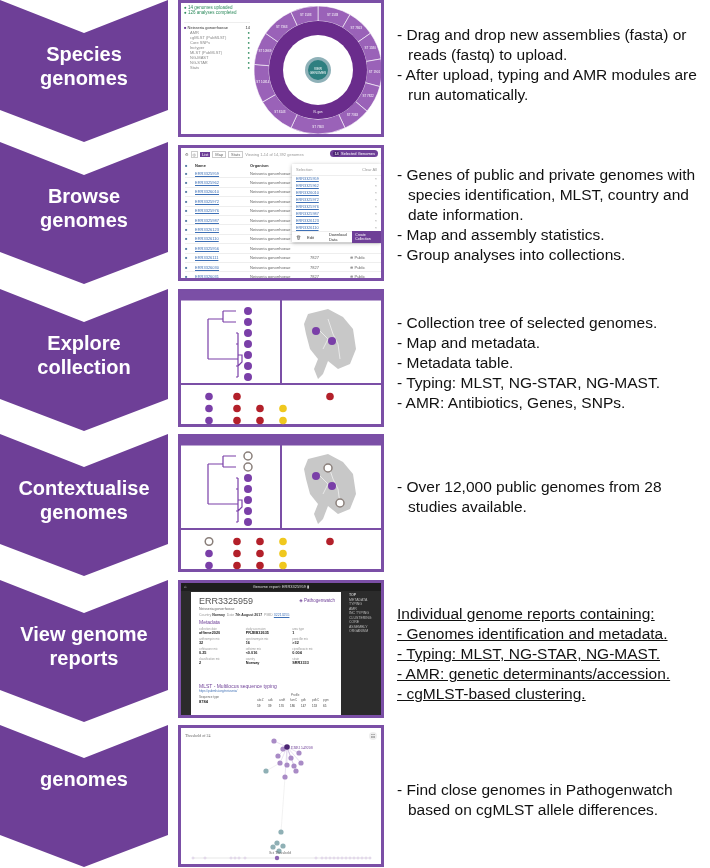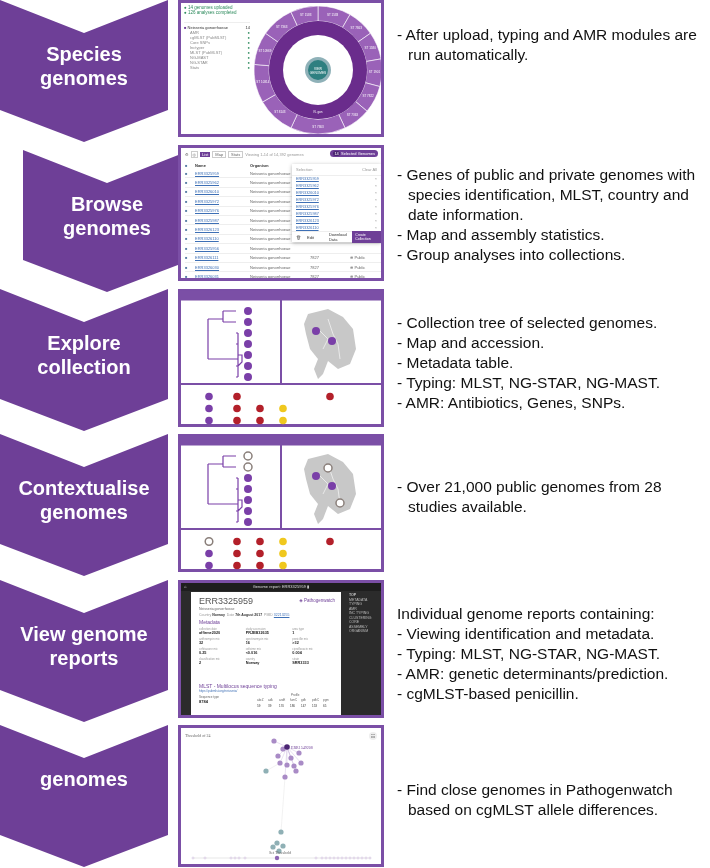--- a/index.html
+++ b/index.html
@@ -18,21 +18,21 @@
 <div id="chevrons">
     <div class="chevron" style="top: 0px;">
       <svg width="168" height="148">
         <polygon points="0,0 84,33 168,0 168,110 84,142 0,110" fill="#6e3f97"></polygon>
       </svg>
       <div class="chev-label" style="top: 42px;">
         <div>Species</div>
         <div>genomes</div>
       </div>
     </div>
-    <div class="chevron" style="top: 150px; margin-left: 23px;">
+    <div class="chevron" style="top: 142px;">
       <svg width="168" height="148">
         <polygon points="0,0 84,33 168,0 168,110 84,142 0,110" fill="#6e3f97"></polygon>
       </svg>
       <div class="chev-label" style="top: 42px;">
         <div>Browse</div>
         <div>genomes</div>
       </div>
     </div>
     <div class="chevron" style="top: 289px;">
       <svg width="168" height="148">
@@ -145,20 +145,21 @@
       <circle cx="65" cy="67" r="49" fill="#6a2c8c"></circle>
       <circle cx="65" cy="67" r="35" fill="#ffffff"></circle>
       <text x="65" y="110" font-size="3" fill="#fff" text-anchor="middle" font-family="Liberation Sans, sans-serif">N. gon</text>
       <circle cx="65" cy="67" r="13" fill="#8fb1b8"></circle>
       <circle cx="65" cy="67" r="10" fill="#2e7f80"></circle>
       <text x="65" y="66.5" font-size="3.2" fill="#fff" text-anchor="middle" font-family="Liberation Sans, sans-serif">VIEW</text>
       <text x="65" y="70.5" font-size="3.2" fill="#fff" text-anchor="middle" font-family="Liberation Sans, sans-serif">GENOMES</text>
     </svg>
 </div>
 <div class="desc" style="top:25px;">
+  <div class="item">- Drag and drop new assemblies (fasta) or reads (fastq) to upload.</div>
   <div class="item">- After upload, typing and AMR modules are run automatically.</div>
 </div>
 
 <div class="panel" style="top:145px; height:136px;">
   <div style="position:absolute; left:4px; top:3px; display:flex; align-items:center; gap:2px;">
     <span class="tiny">⚙</span>
     <span class="tiny" style="border:1px solid #ccc; padding:0 1px;">◎</span>
     <span class="tiny" style="background:#6e3f97; color:#fff; padding:0 2px;">List</span>
     <span class="tiny" style="border:1px solid #ccc; padding:0 2px;">Map</span>
     <span class="tiny" style="border:1px solid #ccc; padding:0 2px;">Stats</span>
@@ -321,21 +322,21 @@
       <circle cx="59" cy="131.5" r="3.8" fill="#b3202a" stroke="none" stroke-width="0"></circle>
       <circle cx="82" cy="119.5" r="3.8" fill="#b3202a" stroke="none" stroke-width="0"></circle>
       <circle cx="82" cy="131.5" r="3.8" fill="#b3202a" stroke="none" stroke-width="0"></circle>
       <circle cx="105" cy="119.5" r="3.8" fill="#f0c81e" stroke="none" stroke-width="0"></circle>
       <circle cx="105" cy="131.5" r="3.8" fill="#f0c81e" stroke="none" stroke-width="0"></circle>
       <circle cx="152" cy="107.5" r="3.8" fill="#b3202a" stroke="none" stroke-width="0"></circle>
     </svg>
 </div>
 <div class="desc" style="top:313px;">
   <div class="item">- Collection tree of selected genomes.</div>
-  <div class="item">- Map and accession.</div>
+  <div class="item">- Map and metadata.</div>
   <div class="item">- Metadata table.</div>
   <div class="item">- Typing: MLST, NG-STAR, NG-MAST.</div>
   <div class="item">- AMR: Antibiotics, Genes, SNPs.</div>
 </div>
 
 <div class="panel" style="top:434px; height:138px; border:none; background:transparent;">
   <svg id="context-svg" width="206" height="138">
       <rect x="1.5" y="1.5" width="203" height="135" fill="#fff" stroke="#7b4fa6" stroke-width="3"></rect>
       <rect x="1.5" y="1.5" width="203" height="10" fill="#7b4fa6"></rect>
       <line x1="103" y1="11" x2="103" y2="95" stroke="#7b4fa6" stroke-width="2"></line>
@@ -365,21 +366,21 @@
       <circle cx="82" cy="107.5" r="3.8" fill="#b3202a" stroke="none" stroke-width="0"></circle>
       <circle cx="82" cy="119.5" r="3.8" fill="#b3202a" stroke="none" stroke-width="0"></circle>
       <circle cx="82" cy="131.5" r="3.8" fill="#b3202a" stroke="none" stroke-width="0"></circle>
       <circle cx="105" cy="107.5" r="3.8" fill="#f0c81e" stroke="none" stroke-width="0"></circle>
       <circle cx="105" cy="119.5" r="3.8" fill="#f0c81e" stroke="none" stroke-width="0"></circle>
       <circle cx="105" cy="131.5" r="3.8" fill="#f0c81e" stroke="none" stroke-width="0"></circle>
       <circle cx="152" cy="107.5" r="3.8" fill="#b3202a" stroke="none" stroke-width="0"></circle>
     </svg>
 </div>
 <div class="desc" style="top:477px;">
-  <div class="item">- Over 21,000 public genomes from 28 studies available.</div>
+  <div class="item">- Over 12,000 public genomes from 28 studies available.</div>
 </div>
 
 <div class="panel" style="top:580px; height:138px; background:#2b2b2b;">
   <div style="position:absolute; left:0; top:0; width:200px; height:8px; background:#1e1e1e; color:#ddd; font-size:4px; text-align:center; line-height:8px;">
     <span style="position:absolute; left:3px;">⌂</span>
     <span>Genome report: ERR3325959</span>
     <span>▮</span>
   </div>
   <div style="position:absolute; left:10px; top:9px; width:150px; height:126px; background:#fff;">
     <div style="position:absolute; left:8px; top:4px; font-size:9px; color:#555;">ERR3325959</div>
@@ -470,26 +471,26 @@
       <div style="color:#bbb">METADATA</div>
       <div style="color:#bbb">TYPING</div>
       <div style="color:#bbb">AMR</div>
       <div style="color:#bbb">INC TYPING</div>
       <div style="color:#bbb">CLUSTERING</div>
       <div style="color:#bbb">CORE</div>
       <div style="color:#bbb">ASSEMBLY</div>
       <div style="color:#bbb">ORGANISM</div>
     </div>
 </div>
-<div class="desc" style="top:604px;">
+<div class="desc" style="top:604px;text-decoration:underline;">
   <div>Individual genome reports containing:</div>
-  <div class="item">- Viewing identification and metadata.</div>
+  <div class="item">- Genomes identification and metadata.</div>
   <div class="item">- Typing: MLST, NG-STAR, NG-MAST.</div>
-  <div class="item">- AMR: genetic determinants/prediction.</div>
-  <div class="item">- cgMLST-based penicillin.</div>
+  <div class="item">- AMR: genetic determinants/accession.</div>
+  <div class="item">- cgMLST-based clustering.</div>
 </div>
 
 <div class="panel" style="top:725px; height:142px;">
   <div class="tiny" style="position:absolute; left:4px; top:5px; font-size:4px; font-family:'Liberation Serif', serif;">Threshold of 24</div>
   <div style="position:absolute; right:4px; top:4px; width:8px; height:8px; border-radius:4px; background:#eee; font-size:5px; text-align:center; line-height:8px; color:#555;">☷</div>
   <svg id="network-svg" width="200" height="136" style="position:absolute; left:0; top:0;">
       <line x1="106" y1="19" x2="93" y2="13" stroke="#c7b3dc" stroke-width="0.4"></line>
       <line x1="106" y1="19" x2="102" y2="21" stroke="#c7b3dc" stroke-width="0.4"></line>
       <line x1="106" y1="19" x2="118" y2="25" stroke="#c7b3dc" stroke-width="0.4"></line>
       <line x1="106" y1="19" x2="97" y2="28" stroke="#c7b3dc" stroke-width="0.4"></line>

